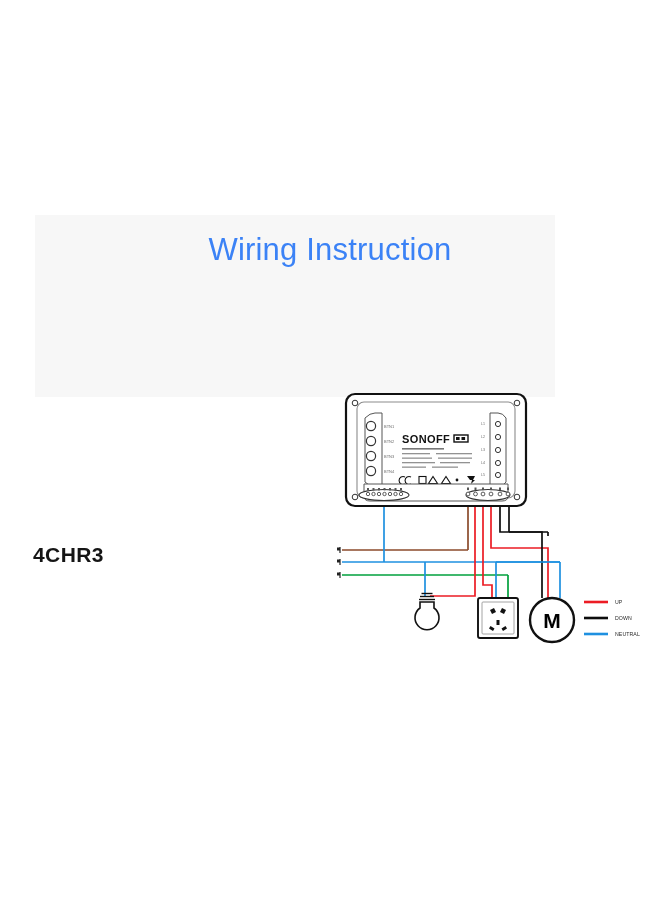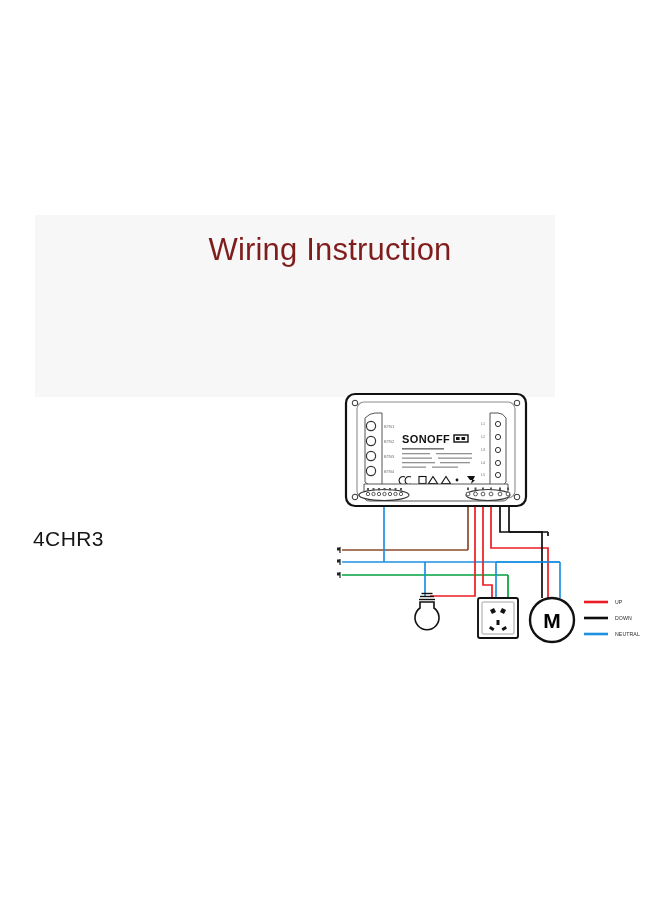--- a/index.html
+++ b/index.html
@@ -31,29 +31,29 @@
   }
   .page-title {
     position: absolute;
     left: 0;
     top: 232px;
     width: 660px;
     text-align: center;
     font-size: 31px;
     font-weight: 400;
     letter-spacing: 0.2px;
-    color: #7f1d1d;
+    color: #3b82f6;
     white-space: nowrap;
   }
   .model-label {
     position: absolute;
     left: 33px;
-    top: 527px;
+    top: 543px;
     font-size: 21px;
-    font-weight: 400;
+    font-weight: 700;
     color: #151515;
     letter-spacing: 0.4px;
   }
   .diagram {
     position: absolute;
     left: 320px;
     top: 380px;
     width: 340px;
     height: 280px;
   }

